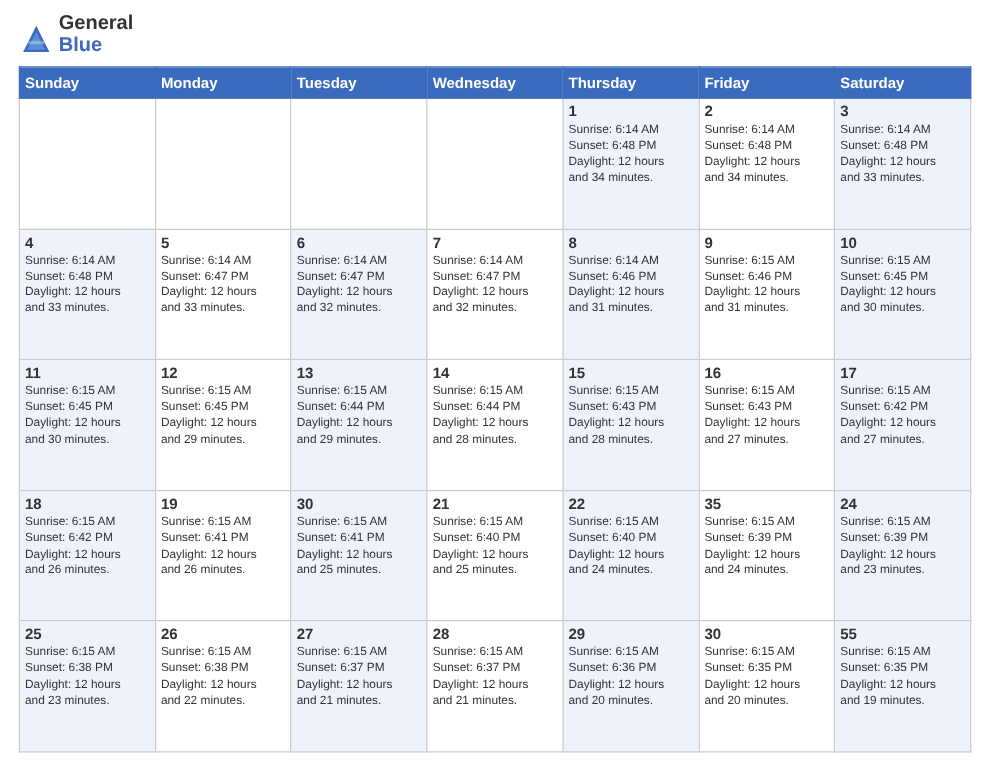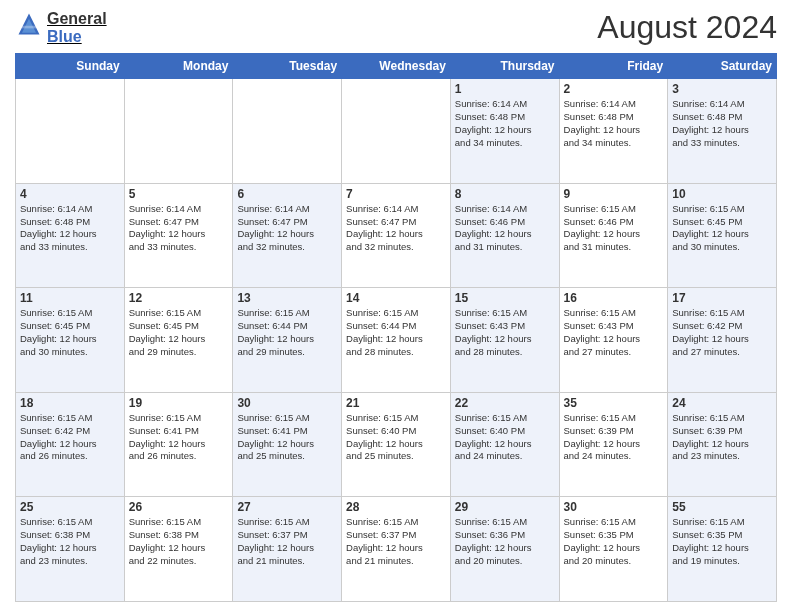--- a/index.html
+++ b/index.html
@@ -18,23 +18,22 @@
       flex-direction: column;
     }
     .header {
       display: flex;
       justify-content: space-between;
       align-items: flex-start;
       margin-bottom: 8px;
     }
     .logo {
       display: flex;
-      align-items: flex-start;
+      align-items: flex-end;
       gap: 4px;
-      text-decoration: underline;
     }
     .logo-text {
       display: flex;
       flex-direction: column;
       line-height: 1.1;
     }
     .logo-general {
       font-size: 16px;
       font-weight: bold;
       color: #333;
@@ -67,21 +66,21 @@
       border-collapse: collapse;
       width: 100%;
       table-layout: fixed;
     }
     .calendar th {
       background-color: #3b6bbf;
       color: #fff;
       font-size: 12px;
       font-weight: bold;
       padding: 5px 4px;
-      text-align: right;
+      text-align: left;
       border: 1px solid #3b6bbf;
     }
     .calendar td {
       border: 1px solid #ccc;
       vertical-align: top;
       padding: 3px 4px;
       font-size: 10px;
       color: #333;
       background: #fff;
       height: 80px;
@@ -131,21 +130,20 @@
         <polygon points="16,4 28,28 4,28" fill="#3b6bbf"></polygon>
         <polygon points="16,10 24,26 8,26" fill="#5a8fd4"></polygon>
         <rect x="8" y="18" width="16" height="3" fill="#fff" opacity="0.3"></rect>
       </svg>
       <div class="logo-text">
         <span class="logo-general">General</span>
         <span class="logo-blue">Blue</span>
       </div>
     </div>
     <div class="title-block">
-      <div class="main-title">August 2024</div>
     </div>
   </div>
 
   <table class="calendar">
     <thead>
       <tr>
       <th>Sunday</th>
           <th>Monday</th>
           <th>Tuesday</th>
           <th>Wednesday</th>

